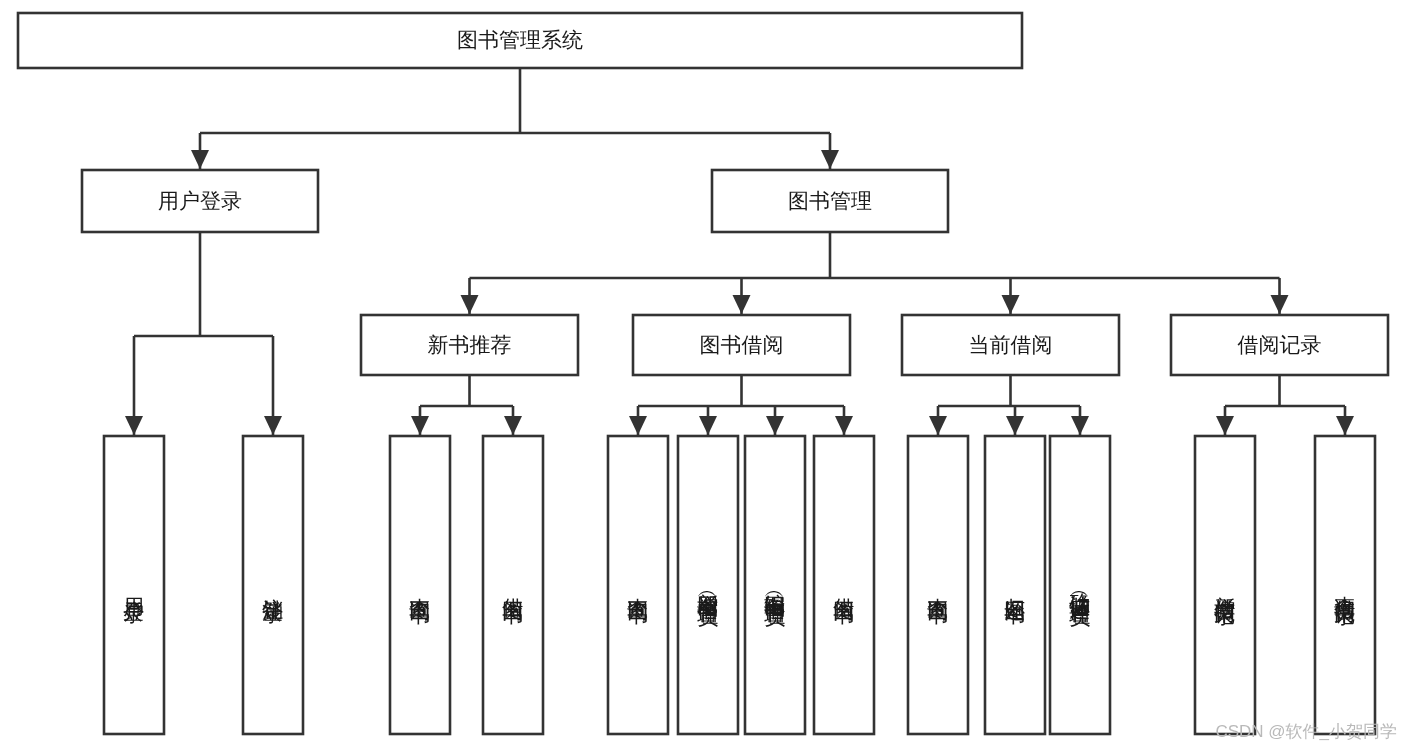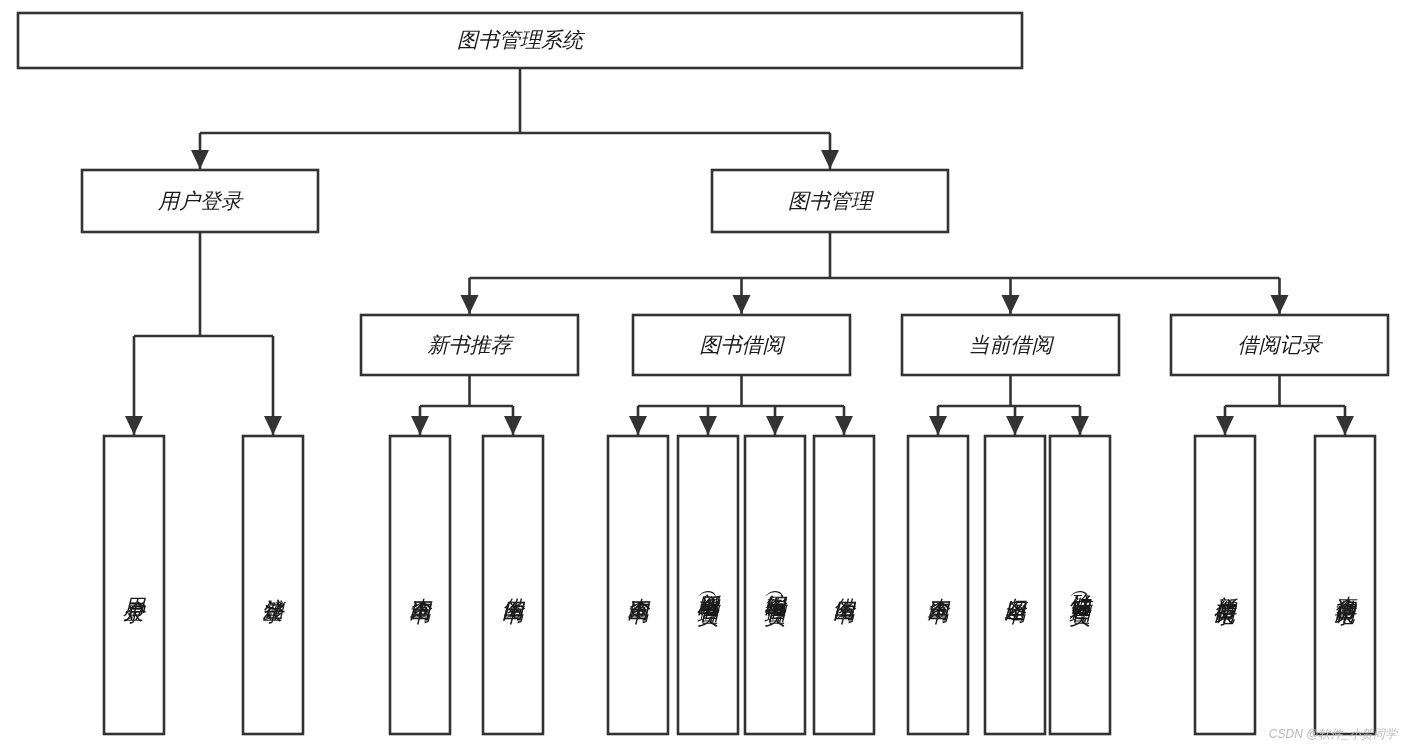--- a/index.html
+++ b/index.html
@@ -10,21 +10,20 @@
   }
   body {
     font-family: "Liberation Sans", "DejaVu Sans", sans-serif;
   }
   #diagram-root {
     position: relative;
     width: 1405px;
     height: 747px;
     background: #ffffff;
     overflow: hidden;
-    font-style: italic;
   }
   svg.diagram-canvas {
     position: absolute;
     left: 0;
     top: 0;
     width: 1405px;
     height: 747px;
   }
   .node-box {
     fill: #ffffff;
@@ -63,21 +62,21 @@
     text-align: center;
     white-space: nowrap;
     pointer-events: none;
     user-select: none;
   }
   .watermark {
     position: absolute;
     right: 8px;
     bottom: 4px;
     font-family: "Liberation Sans", "DejaVu Sans", sans-serif;
-    font-size: 12px;
+    font-size: 17px;
     color: #b9b9b9;
     white-space: nowrap;
     user-select: none;
   }
 </style>
 </head>
 <body>
 
 <div id="diagram-root">
 

